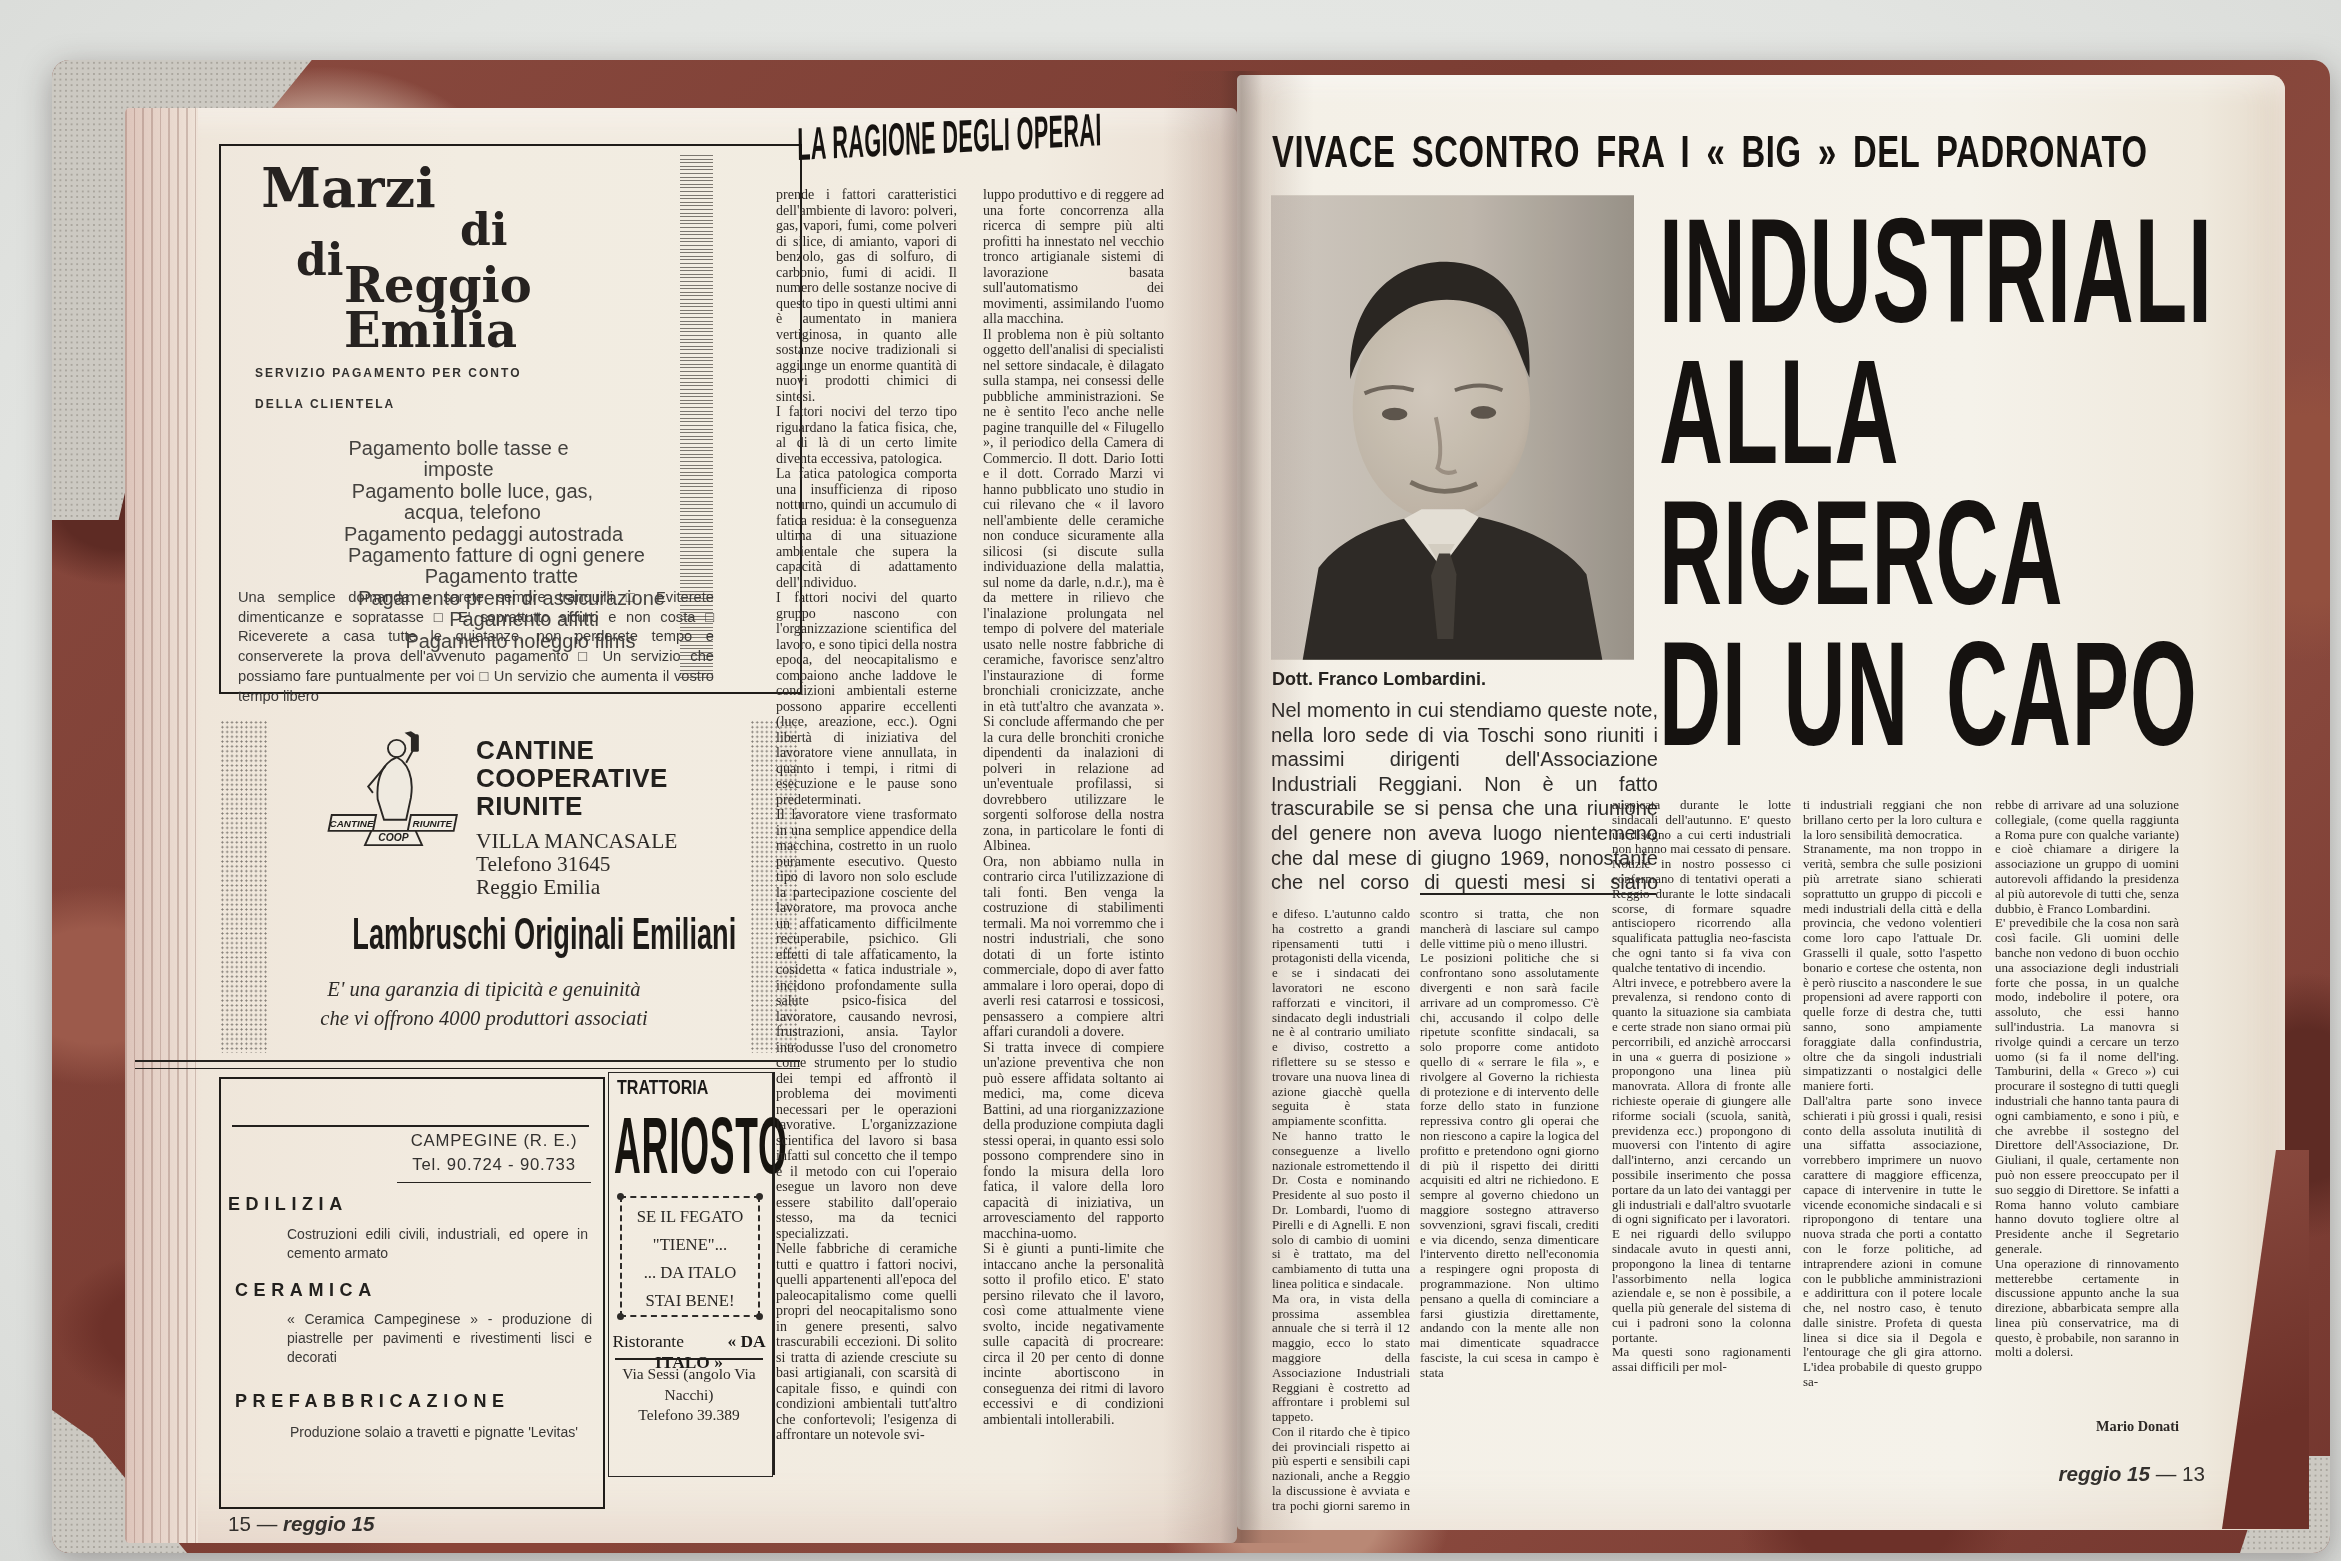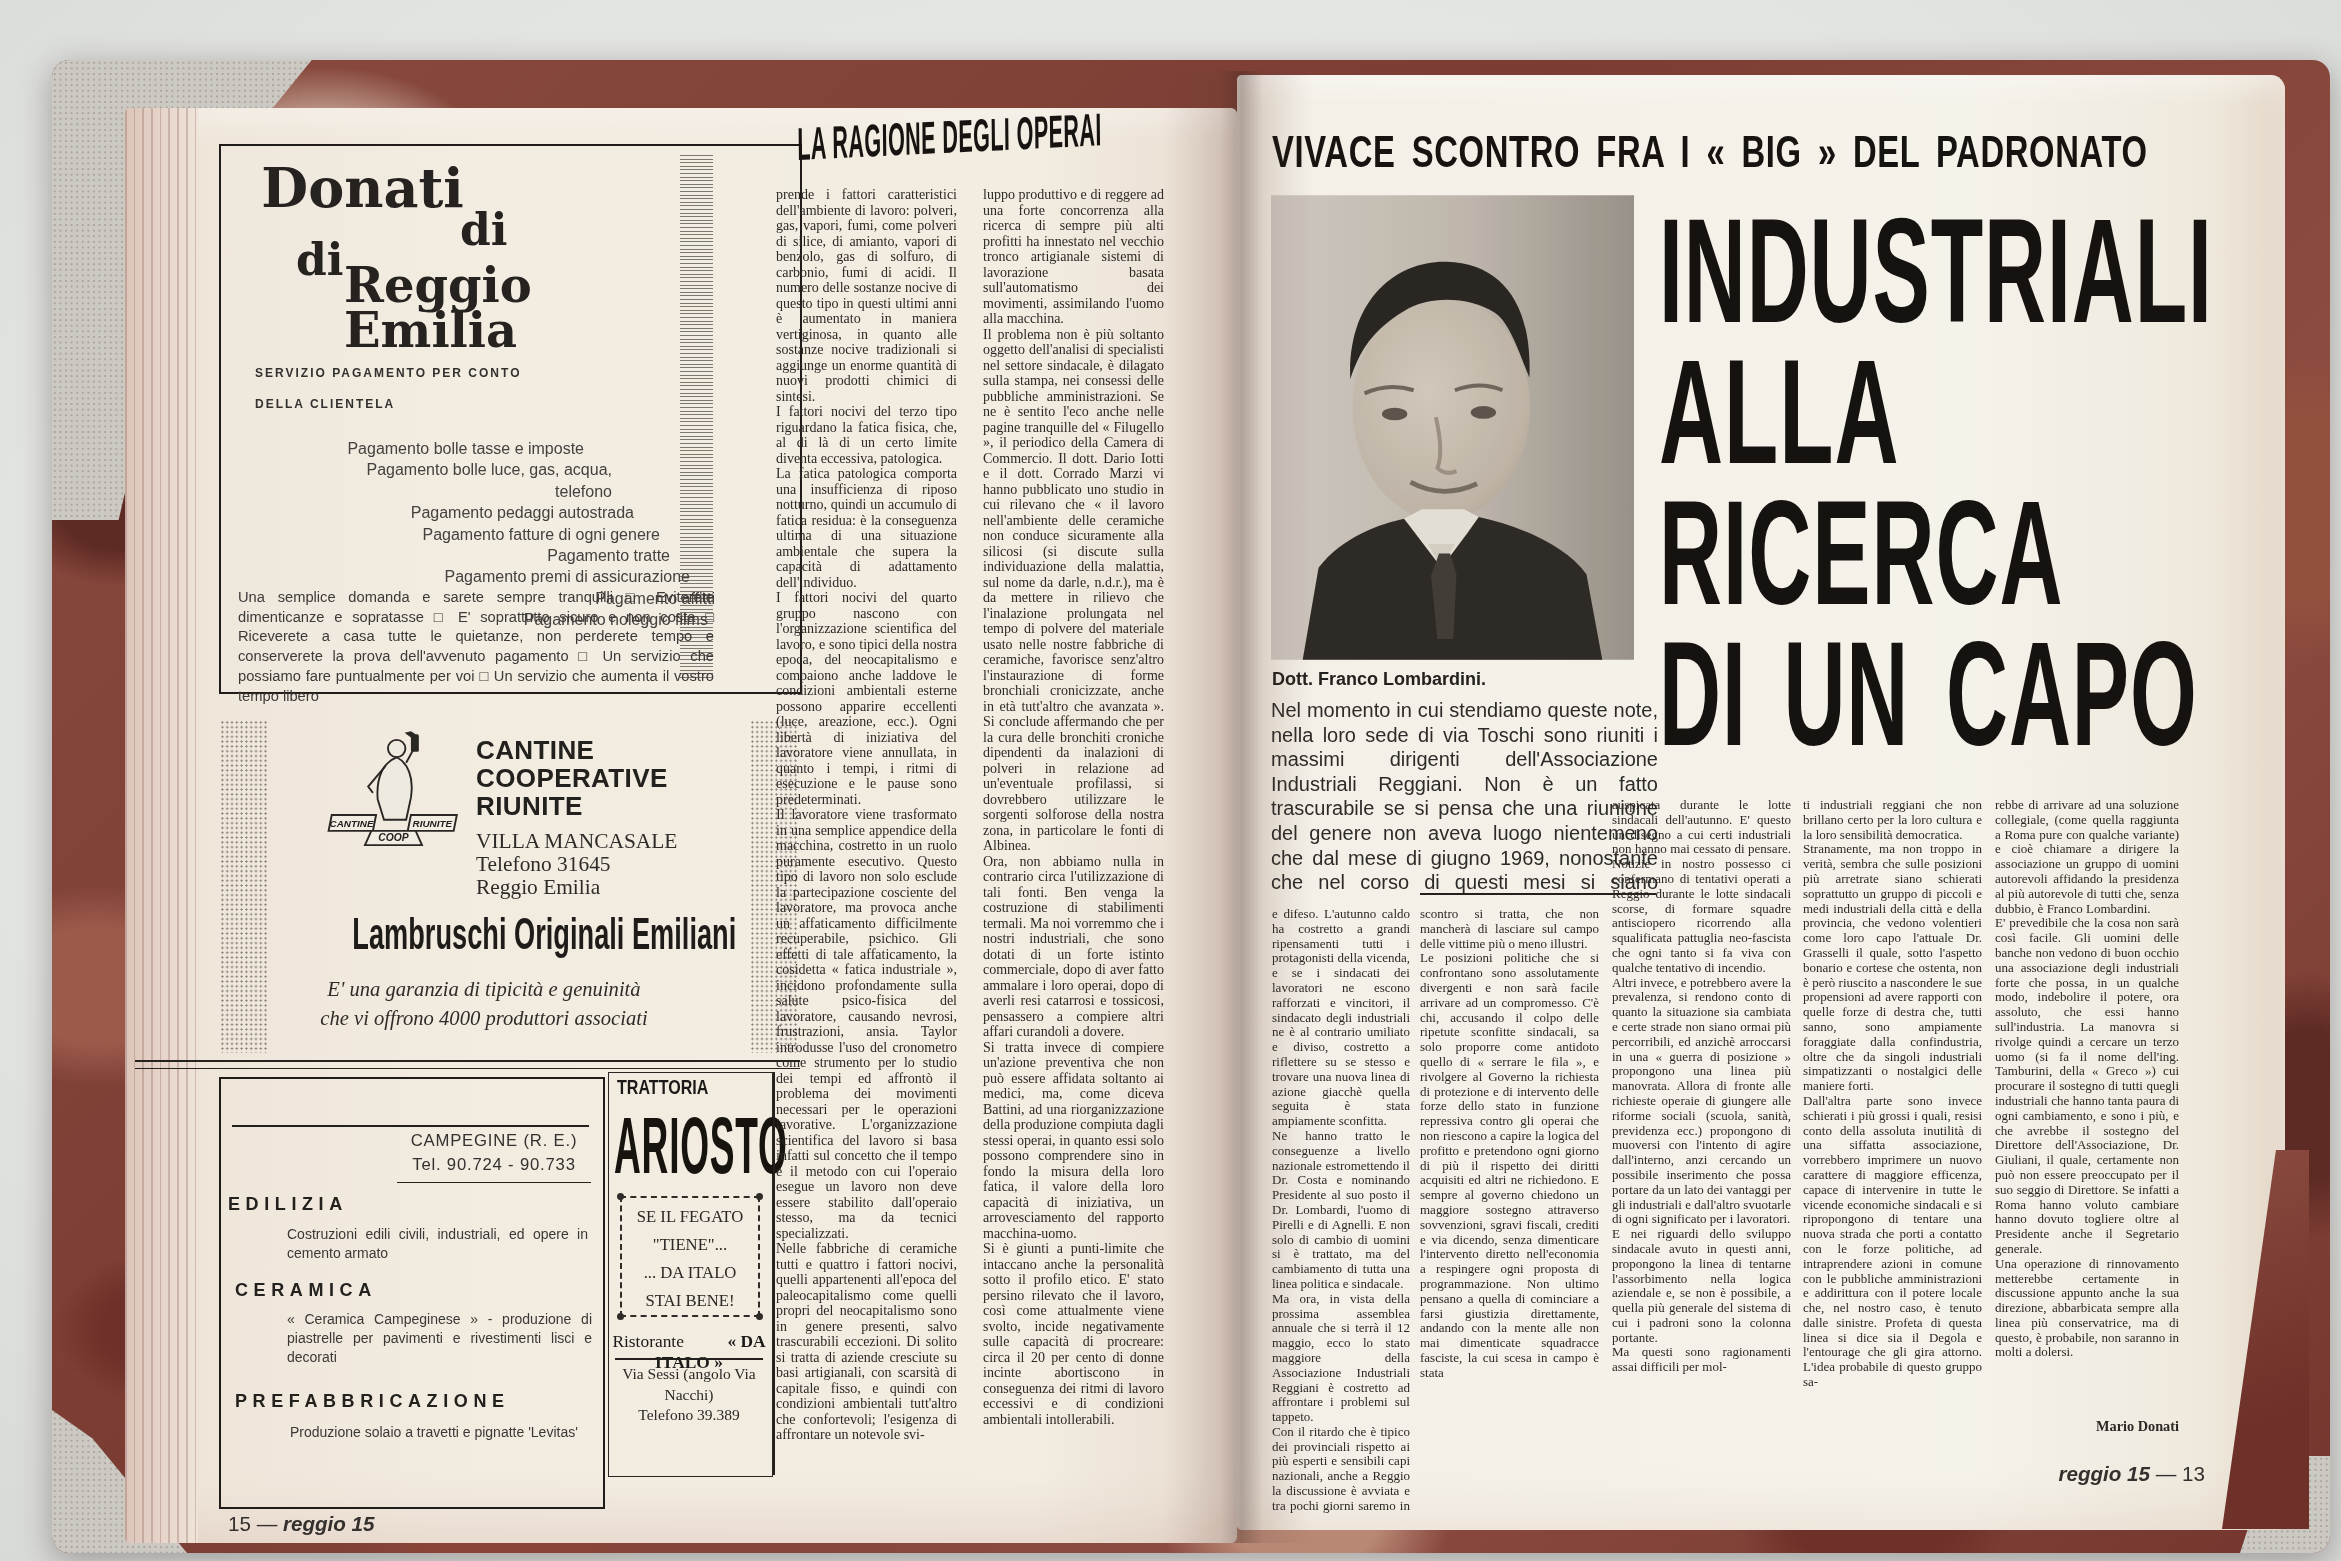--- a/index.html
+++ b/index.html
@@ -53,21 +53,21 @@
     text-align:justify;white-space:pre-line;color:#2c2825;overflow:hidden;}
   .bodycol-r{font-family:"Liberation Serif","DejaVu Serif",serif;font-size:13px;line-height:14.8px;
     text-align:justify;white-space:pre-line;color:#2c2825;overflow:hidden;}
   .condensed{display:inline-block;transform-origin:left top;font-weight:bold;white-space:nowrap;}
 
   
   .cassa-box{left:219px;top:144px;width:579px;height:546px;border:2.4px solid #1f1c19;background:rgba(255,255,255,.06);}
   .hatchband{background-image:repeating-linear-gradient(to bottom,#55504a 0 1.1px,transparent 1.1px 3.6px);opacity:.75;}
   .cassa-title{font-family:"DejaVu Serif","Liberation Serif",serif;font-weight:bold;color:#262220;line-height:.94;}
   .cassa-sub{font-size:12px;font-weight:bold;letter-spacing:2px;color:#33312f;}
-  .svc{font-size:16px;color:#44423f;line-height:21.4px;text-align:right;}
+  .svc{font-size:20px;color:#44423f;line-height:21.4px;text-align:center;}
   .cassa-note{font-size:14.7px;line-height:19.7px;text-align:justify;color:#3c3a38;}
 
   
   .dotband{background-image:radial-gradient(#6a655f 0.9px, transparent 1.1px);background-size:4.8px 4.8px;opacity:.85;}
   .cant-name{font-size:26px;font-weight:bold;line-height:28px;letter-spacing:0.4px;color:#23211e;}
   .cant-addr{font-family:"Liberation Serif","DejaVu Serif",serif;font-size:21.4px;line-height:23px;color:#2e2b28;}
   .cant-tag{font-family:"Liberation Serif","DejaVu Serif",serif;font-style:italic;font-size:20.6px;line-height:29px;color:#2e2b28;text-align:center;}
 
   
   .edile-box{left:219px;top:1077px;width:382px;height:428px;border:2.4px solid #1f1c19;}
@@ -103,21 +103,21 @@
   <div class="abs linen linen-br"></div>
 
   <div class="abs page-left"></div>
   <div class="abs stack-edge"></div>
   <div class="abs page-right"></div>
   <div class="abs curve-br"></div>
 
   <div class="abs cassa-box"></div>
   <div class="abs hatchband" style="left:680px;top:155px;width:33px;height:523px;"></div>
   <div class="abs cassa-title" style="left:255px;top:163px;width:428px;">
-    <div style="font-size:54px;padding-left:6.3px;">Donati</div>
+    <div style="font-size:54px;padding-left:6.3px;">Marzi</div>
     <div style="font-size:44px;padding-left:205px;margin-top:-4.8px;">di</div>
     <div style="font-size:44px;padding-left:41px;margin-top:-11px;">di</div>
     <div style="font-size:48px;padding-left:89px;margin-top:-17.4px;">Reggio Emilia</div>
   </div>
   <div class="abs cassa-sub" style="left:255px;top:366px;">SERVIZIO PAGAMENTO PER CONTO</div>
   <div class="abs cassa-sub" style="left:255px;top:397px;">DELLA CLIENTELA</div>
   <div class="abs" style="left:333px;top:438px;width:382px;">
     <div class="svc" style="margin-right:131px;">Pagamento bolle tasse e imposte</div>
     <div class="svc" style="margin-right:103px;">Pagamento bolle luce, gas, acqua, telefono</div>
     <div class="svc" style="margin-right:81px;">Pagamento pedaggi autostrada</div>

